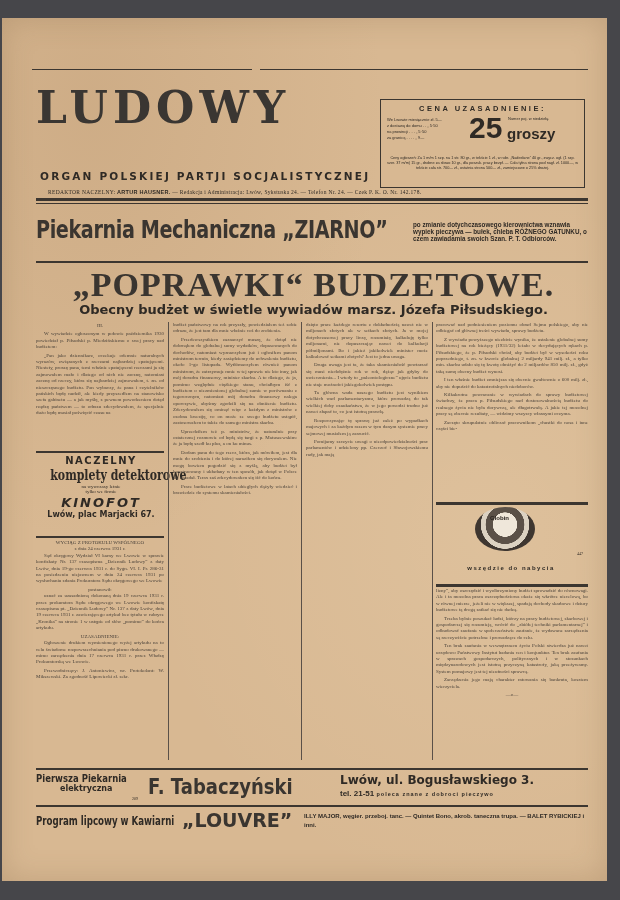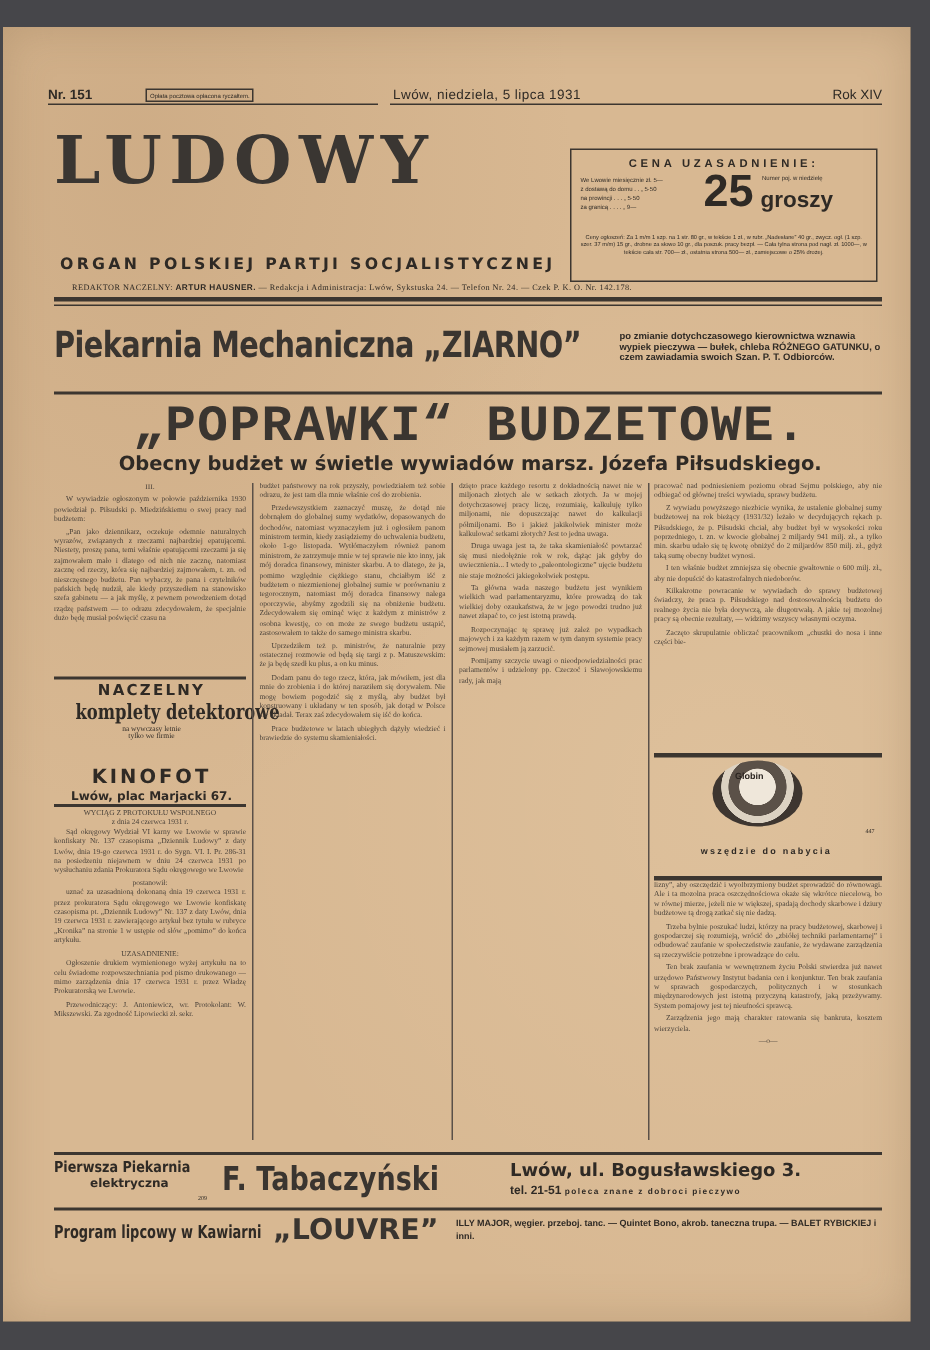--- a/index.html
+++ b/index.html
@@ -26,32 +26,32 @@
   .pricebox .ttl{position:absolute;left:0;right:0;top:4px;text-align:center;font-size:7.5px;font-weight:bold;letter-spacing:2.5px;}
   .pricebox .rows{position:absolute;left:6px;top:17px;font-size:4px;line-height:6px;width:75px;}
   .pricebox .big{position:absolute;left:88px;top:13px;font-size:30px;font-weight:bold;line-height:30px;}
   .pricebox .bigsub{position:absolute;left:127px;top:16px;font-size:4px;}
   .pricebox .grosz{position:absolute;left:126px;top:25px;font-size:15px;font-weight:bold;}
   .pricebox .cennik{position:absolute;left:6px;top:56px;right:6px;font-size:3.8px;line-height:5px;text-align:center;}
   
   .ziarno{left:34px;top:198px;font-family:"DejaVu Sans",sans-serif;font-weight:bold;font-size:24px;transform:scaleX(0.8);transform-origin:left top;white-space:nowrap;color:#3a3530;letter-spacing:-0.5px;}
   .ziarno-txt{left:411px;top:203px;width:175px;font-family:"Liberation Sans",sans-serif;font-size:6.3px;font-weight:bold;line-height:7px;}
   
-  .headline{left:34px;top:248px;width:555px;text-align:center;font-family:Liberation Mono, monospace;font-weight:bold;font-size:34px;letter-spacing:1px;white-space:nowrap;color:#3a3530;}
+  .headline{left:34px;top:248px;width:555px;text-align:center;font-family:Liberation Serif, serif;font-weight:bold;font-size:34px;letter-spacing:1px;white-space:nowrap;color:#3a3530;}
   .subhead{left:34px;top:284px;width:555px;text-align:center;font-family:"DejaVu Sans",sans-serif;font-weight:bold;font-size:13px;white-space:nowrap;}
   
   .col{position:absolute;font-size:5px;line-height:6.4px;text-align:justify;color:#4a423a;overflow:hidden;}
   .col p{margin:0 0 2px 0;text-indent:8px;}
   .vrule{position:absolute;width:0.8px;background:#5a5048;}
   
   .spec{left:34px;top:437px;width:130px;text-align:center;font-family:"DejaVu Sans",sans-serif;}
   .spec .s1{font-size:10px;font-weight:bold;letter-spacing:1.5px;}
   .spec .s2{font-family:"DejaVu Serif",serif;font-size:14px;font-weight:bold;transform:scaleX(0.78);white-space:nowrap;margin:1px 0;}
   .spec .s3{font-size:5px;font-family:"Liberation Serif",serif;}
-  .spec .s4{font-size:13px;font-weight:bold;letter-spacing:2px;margin-top:17px;}
+  .spec .s4{font-size:13px;font-weight:bold;letter-spacing:2px;margin-top:1px;font-style:italic;}
   .spec .s5{font-size:8px;font-weight:bold;}
   
   .globin{left:433px;top:485px;width:152px;height:82px;}
   .tin{position:absolute;left:40px;top:4px;width:60px;height:44px;border-radius:50%;background:radial-gradient(circle at 50% 40%, #efe7da 0 30%, #5b5148 31% 48%, #dcd2c2 49% 60%, #3e3630 61%);}
   .tinlabel{position:absolute;left:55px;top:12px;font-size:6px;font-weight:bold;color:#2a2420;font-family:"Liberation Sans",sans-serif;}
   .wszedzie{position:absolute;left:0;right:0;top:62px;text-align:center;font-size:6px;font-weight:bold;letter-spacing:1.5px;font-family:"Liberation Sans",sans-serif;}
   
   .tab1{left:34px;top:755px;font-family:"DejaVu Sans",sans-serif;font-weight:bold;}
   .tab1 .a{font-size:10px;transform:scaleX(0.85);transform-origin:left;white-space:nowrap;}
   .tab1 .b{font-size:8px;margin-left:24px;}
@@ -61,26 +61,20 @@
   .tabtel span{font-size:5.5px;letter-spacing:1px;}
   .louvre1{left:34px;top:796px;font-family:"DejaVu Sans",sans-serif;font-size:12px;transform:scaleX(0.72);transform-origin:left top;white-space:nowrap;font-weight:bold;}
   .louvre2{left:180px;top:791px;font-family:"DejaVu Sans",sans-serif;font-weight:bold;font-size:19px;white-space:nowrap;color:#3a3530;}
   .louvre3{left:302px;top:794px;width:285px;font-family:"Liberation Sans",sans-serif;font-weight:bold;font-size:6px;line-height:9px;}
 </style>
 </head>
 <body>
 
 <div class="paper">
 
-  <div class="abs topline">
-    <span class="abs nr">Nr. 151</span>
-    <span class="abs oplata">Opłata pocztowa opłacona ryczałtem.</span>
-    <span class="abs dateline">Lwów, niedziela, 5 lipca 1931</span>
-    <span class="abs rok">Rok XIV</span>
-  </div>
   <div class="rule" style="left:30px;top:51px;width:220px;height:1px;"></div>
   <div class="rule" style="left:258px;top:51px;width:328px;height:1px;"></div>
 
   <div class="abs mast">
     <div>LUDOWY</div>
   </div>
   <div class="abs organ">ORGAN POLSKIEJ PARTJI SOCJALISTYCZNEJ</div>
   <div class="abs redline">
     <span>REDAKTOR NACZELNY:</span>
     <b>ARTUR HAUSNER.</b>

